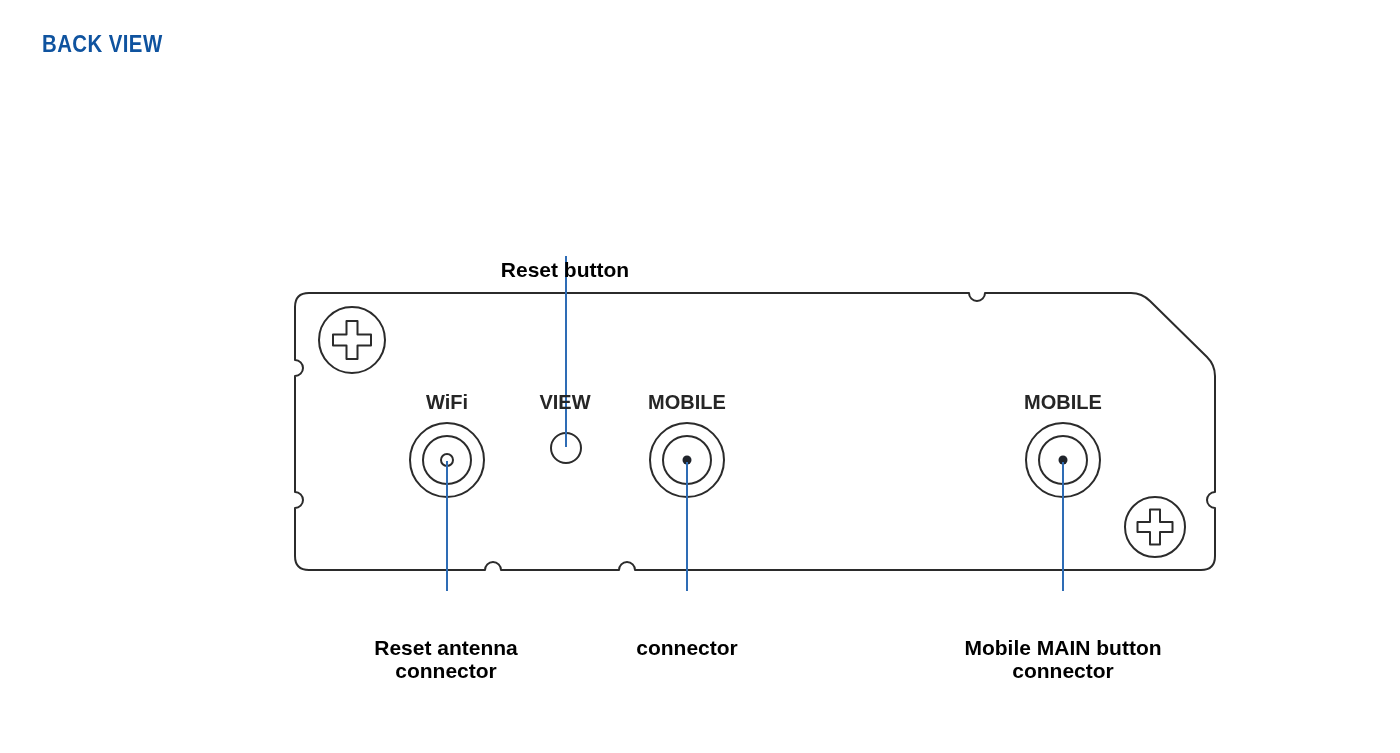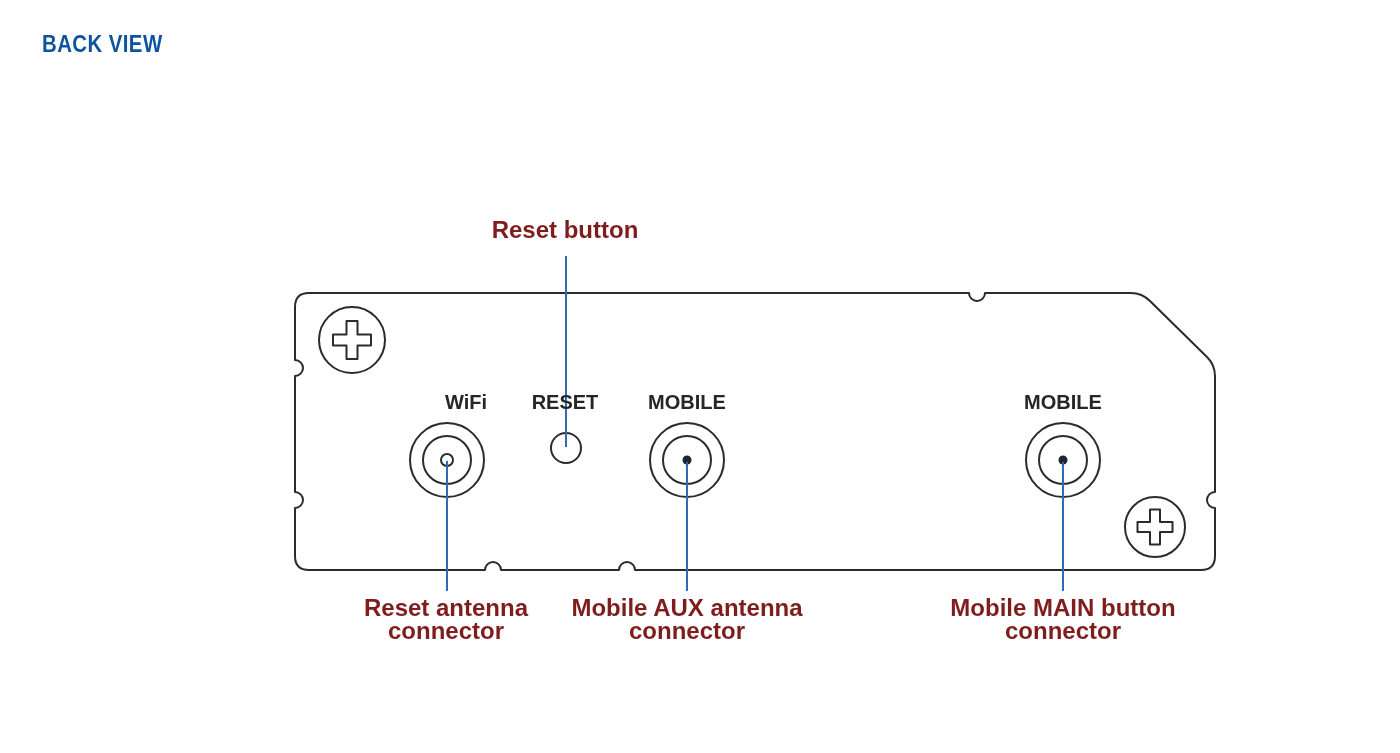--- a/index.html
+++ b/index.html
@@ -27,27 +27,28 @@
     font-size: 24px;
     font-weight: 800;
     color: #0f539f;
     letter-spacing: 0.5px;
     transform: scaleX(0.85);
     transform-origin: left top;
     white-space: nowrap;
   }
   .callout {
     position: absolute;
-    color: #7f1d1d;
-    font-size: 24px;
+    color: #000000;
+    font-size: 21px;
     font-weight: 700;
     text-align: center;
     transform: translateX(-50%);
     white-space: nowrap;
     line-height: 23px;
+    margin-top: 40px;
   }
   .callout span { display: block; }
   .panel-label {
     position: absolute;
     top: 391px;
     color: #262626;
     font-size: 20px;
     font-weight: 700;
     transform: translateX(-50%);
     white-space: nowrap;
@@ -110,31 +111,30 @@
     <line x1="566" y1="256" x2="566" y2="447" stroke="#2e6cb5" stroke-width="2"></line>
     <line x1="447" y1="461" x2="447" y2="591" stroke="#2e6cb5" stroke-width="2"></line>
     <line x1="687" y1="462" x2="687" y2="591" stroke="#2e6cb5" stroke-width="2"></line>
     <line x1="1063" y1="462" x2="1063" y2="591" stroke="#2e6cb5" stroke-width="2"></line>
   </svg>
 
   <div class="heading">BACK VIEW</div>
 
   <div class="callout" style="left:565px; top:218px;">Reset button</div>
 
-  <div class="panel-label" style="left:466px;">WiFi</div>
-  <div class="panel-label" style="left:565px;">RESET</div>
+  <div class="panel-label" style="left:447px;">WiFi</div>
+  <div class="panel-label" style="left:565px;">VIEW</div>
   <div class="panel-label" style="left:687px;">MOBILE</div>
   <div class="panel-label" style="left:1063px;">MOBILE</div>
 
   <div class="callout" style="left:446px; top:596px;">
     <span>Reset antenna</span>
     <span>connector</span>
   </div>
   <div class="callout" style="left:687px; top:596px;">
-    <span>Mobile AUX antenna</span>
     <span>connector</span>
   </div>
   <div class="callout" style="left:1063px; top:596px;">
     <span>Mobile MAIN button</span>
     <span>connector</span>
   </div>
 
 </div>
 
 </body></html>

